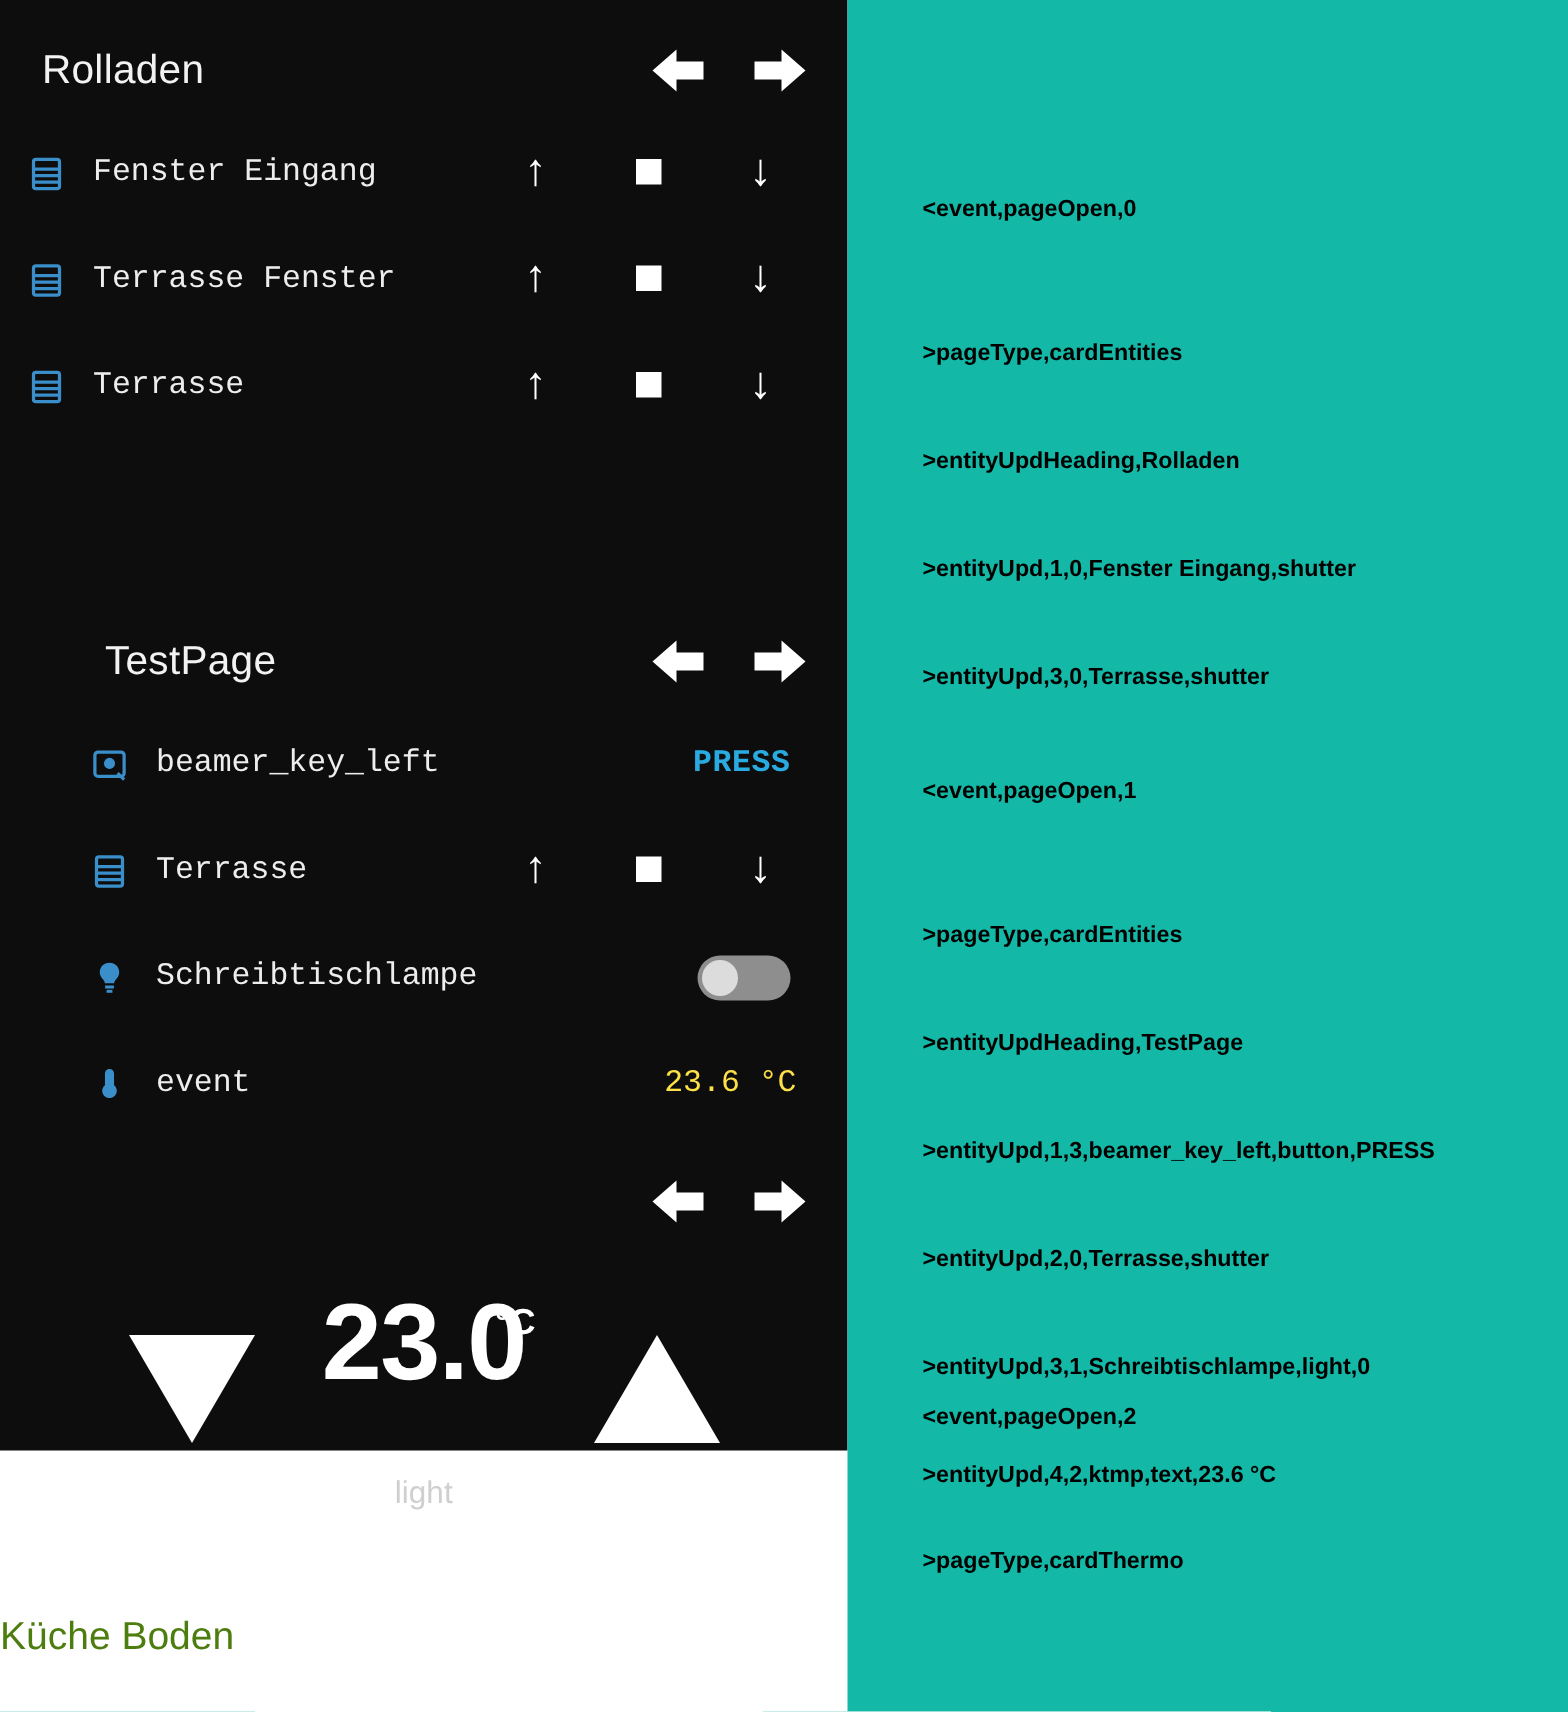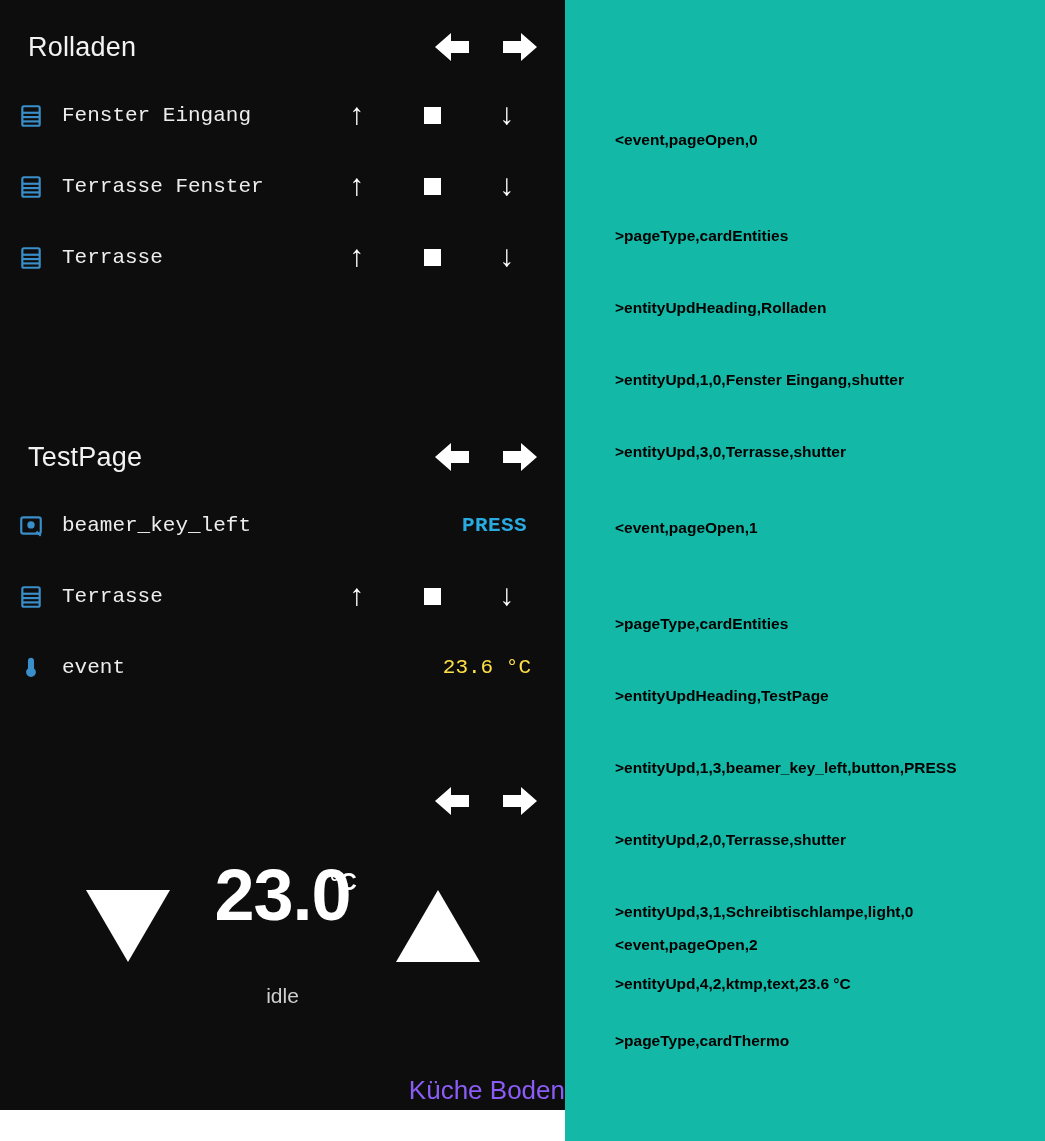--- a/index.html
+++ b/index.html
@@ -12,21 +12,21 @@
     height: 1141px;
     font-family: "Liberation Sans", sans-serif;
     position: relative;
     overflow: hidden;
   }
   .screen {
     position: absolute;
     left: 0;
     top: 0;
     width: 565px;
-    height: 1110px;
+    height: 967px;
     background: #0d0d0d;
   }
   .panel {
     position: absolute;
     left: 0;
     width: 565px;
     box-sizing: border-box;
   }
   
   .card-head {
@@ -208,22 +208,22 @@
     height: 0;
     border-left: 42px solid transparent;
     border-right: 42px solid transparent;
     border-bottom: 72px solid #ffffff;
   }
   .thermo-name {
     position: absolute;
     left: 0;
     right: 0;
     bottom: 24px;
-    text-align: right;
-    color: #8b5cf6;
+    text-align: left;
+    color: #4d7c0f;
     font-size: 26px;
   }
   
   .log {
     position: absolute;
     left: 565px;
     top: 0;
     width: 580px;
     height: 1141px;
     background: #14b8a6;
@@ -311,21 +311,21 @@
         <span class="row-label">Terrasse</span>
         <span class="row-controls">
           <span class="ctl">↑</span>
           <span class="ctl"><i class="stop-square"></i></span>
           <span class="ctl">↓</span>
         </span>
       </div>
     </div>
   </div>
 
-  <div class="panel" style="top:424px;">
+  <div class="panel" style="top:408px;padding-left:42px;">
     <div class="card-head">
       <div class="card-title">TestPage</div>
       <div class="nav-arrows">
         <span class="arrow">
           <svg viewBox="0 0 42 34" width="42" height="34">
               <path d="M20 3 L4 17 L20 31 L20 23 L38 23 L38 11 L20 11 Z" fill="#ffffff"></path>
             </svg>
         </span>
         <span class="arrow">
           <svg viewBox="0 0 42 34" width="42" height="34">
@@ -360,20 +360,37 @@
             </svg>
         </span>
         <span class="row-label">Terrasse</span>
         <span class="row-controls">
           <span class="ctl">↑</span>
           <span class="ctl"><i class="stop-square"></i></span>
           <span class="ctl">↓</span>
         </span>
       </div>
 
+      <div class="row">
+        <span class="row-icon">
+          <svg viewBox="0 0 24 24" width="26" height="26">
+              <path d="M12 2.6c-3.6 0-6 2.7-6 5.9 0 2.3 1.3 3.6 2.3 4.8.5.6.8 1.2.8 1.9h5.8c0-.7.3-1.3.8-1.9 1-1.2 2.3-2.5 2.3-4.8 0-3.2-2.4-5.9-6-5.9z" fill="#3a8ec9"></path>
+              <rect x="9.3" y="16.6" width="5.4" height="1.9" fill="#3a8ec9"></rect>
+              <rect x="10.2" y="19.3" width="3.6" height="1.8" fill="#3a8ec9"></rect>
+            </svg>
+        </span>
+        <span class="row-label">Schreibtischlampe</span>
+        <span class="row-controls" style="width:230px;padding:0;">
+          <span class="toggle-wrap">
+            <span class="toggle">
+                <i class="knob"></i>
+              </span>
+          </span>
+        </span>
+      </div>
 
       <div class="row">
         <span class="row-icon">
           <svg viewBox="0 0 24 24" width="26" height="26">
               <path d="M12 2.5c-1.6 0-2.8 1.2-2.8 2.8v7.1c-1 .8-1.7 2-1.7 3.4 0 2.5 2 4.5 4.5 4.5s4.5-2 4.5-4.5c0-1.4-.6-2.6-1.7-3.4V5.3c0-1.6-1.2-2.8-2.8-2.8z" fill="#3a8ec9"></path>
             </svg>
         </span>
         <span class="row-label">event</span>
         <span class="row-controls" style="width:230px;padding:0;">
           <span class="text-value">23.6 °C</span>
@@ -396,21 +413,21 @@
             </svg>
         </span>
       </div>
     </div>
 
     <div class="thermo-main">
       <div class="tri-down"></div>
       <div class="tri-up"></div>
       <div class="big-temp">23.0</div>
       <div class="big-unit">°C</div>
-      <div class="state-text">idle</div>
+      <div class="state-text">light</div>
     </div>
 
     <div class="thermo-name">Küche Boden</div>
   </div>
 </div>
 
 <div class="log">
 
   <div class="log-block" style="top:80px;">
     <span class="log-line log-head">&lt;event,pageOpen,0</span>

